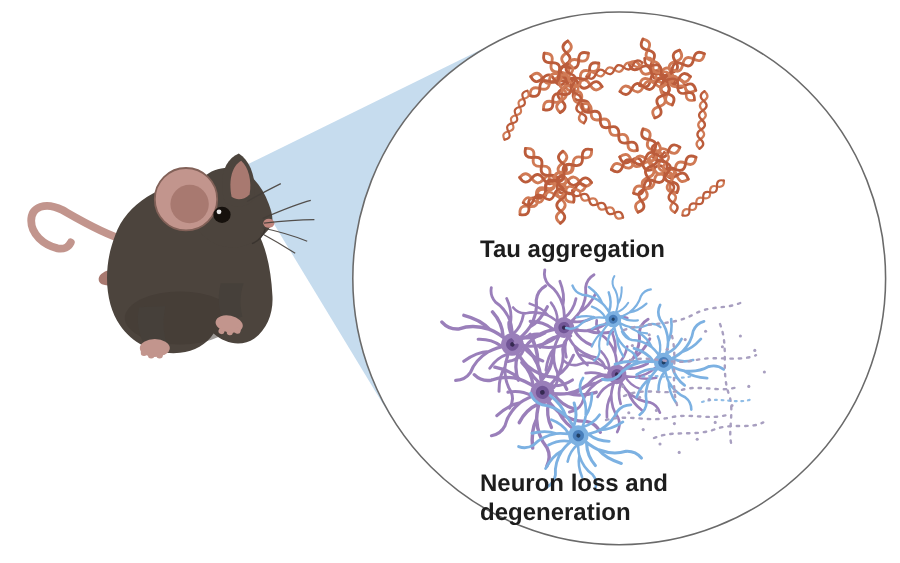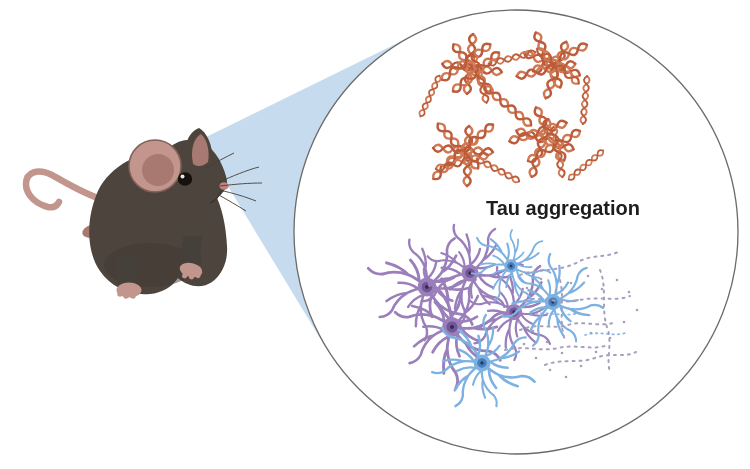--- a/index.html
+++ b/index.html
@@ -41,21 +41,21 @@
   .debris-b{stroke:var(--neuron-blue);stroke-width:1.8;fill:none;stroke-linecap:round;stroke-dasharray:1.5 4;opacity:.85;}
   .dot{fill:var(--debris-gray-purple);}
   .mbody{fill:var(--mouse-body);}
   .mshade{fill:var(--mouse-body-shade);opacity:.5;}
   .mleg{fill:#46403a;}
   .pink{fill:var(--mouse-pink);}
   .pinkd{fill:var(--mouse-pink-dark);}
   .tail{stroke:var(--mouse-pink);stroke-width:6.5;fill:none;stroke-linecap:round;}
   .whisker{stroke:#453e38;stroke-width:1;fill:none;opacity:.9;}
   .label{
-    position:absolute;left:400px;width:240px;text-align:right;
+    position:absolute;left:400px;width:240px;text-align:left;
     font-weight:700;font-size:20px;line-height:23.5px;color:var(--label-text);
   }
   .tau-label{top:197px;}
   .neuron-label{top:392px;}
   .neuron-label span{display:block;}
 </style>
 </head>
 <body>
 
 <div class="stage">
@@ -228,13 +228,17 @@
         <path class="whisker" d="M219,182 C233,176 247,170 259,167"></path>
         <path class="whisker" d="M220,186 C236,184 250,183 262,183"></path>
         <path class="whisker" d="M219,190 C233,193 246,197 256,201"></path>
         <path class="whisker" d="M217,194 C228,200 238,206 246,211"></path>
         <path class="whisker" d="M206,168 C216,162 226,157 234,153"></path>
       </g>
     </g>
   </svg>
 
   <div class="label tau-label">Tau aggregation</div>
+  <div class="label neuron-label">
+    <span>Neuron loss and</span>
+    <span>degeneration</span>
+  </div>
 </div>
 
 </body></html>

